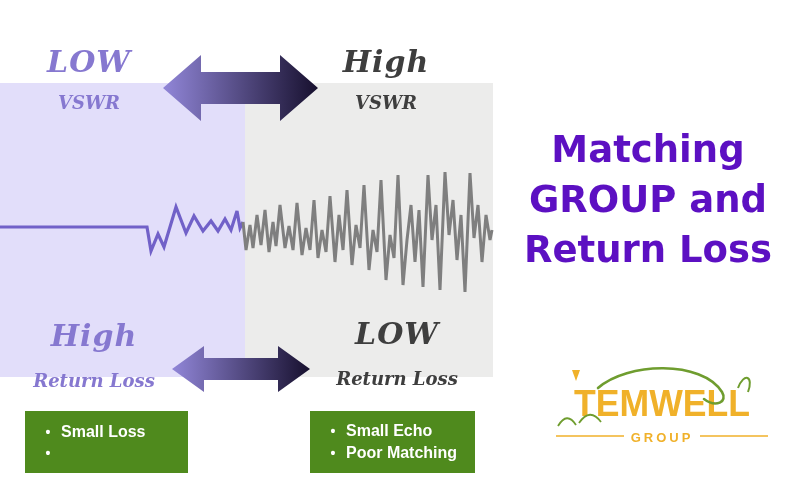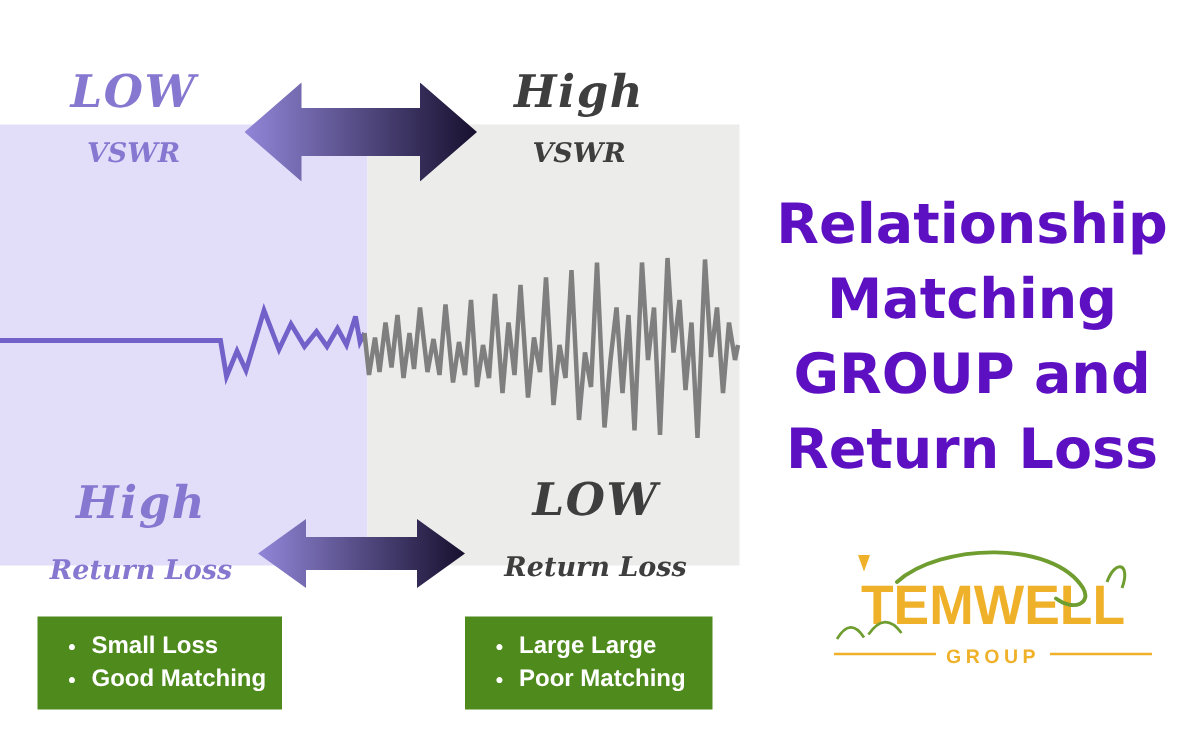--- a/index.html
+++ b/index.html
@@ -99,37 +99,35 @@
     <div class="script-small">Return Loss</div>
   </div>
 
   <div class="green-box green-left">
     <div class="bullet-row">
       <span class="bullet-dot">•</span>
       <span>Small Loss</span>
     </div>
     <div class="bullet-row">
       <span class="bullet-dot">•</span>
-      <span>Good Matching</span>
     </div>
   </div>
 
   <div class="green-box green-right">
     <div class="bullet-row">
       <span class="bullet-dot">•</span>
-      <span>Large Large</span>
+      <span>Small Echo</span>
     </div>
     <div class="bullet-row">
       <span class="bullet-dot">•</span>
       <span>Poor Matching</span>
     </div>
   </div>
 
   <div class="main-title">
-    <div>Relationship</div>
     <div>Matching</div>
     <div>GROUP and</div>
     <div>Return Loss</div>
   </div>
 
   <svg class="logo-svg" width="220" height="88" viewBox="0 0 220 88">
     <polygon points="20,4 28,4 24,15" fill="#f0b12a"></polygon>
     <text x="110" y="50" text-anchor="middle" textLength="176" lengthAdjust="spacingAndGlyphs" font-family="Liberation Sans, sans-serif" font-weight="bold" font-size="37" fill="#f0b12a">TEMWELL</text>
     <path d="M 46 22 C 75 -4 150 -6 170 26 C 176 36 164 42 152 33" fill="none" stroke="#6f9d2f" stroke-width="2.6" stroke-linecap="round"></path>
     <path d="M 186 22 C 192 6 202 10 196 26" fill="none" stroke="#6f9d2f" stroke-width="2"></path>

